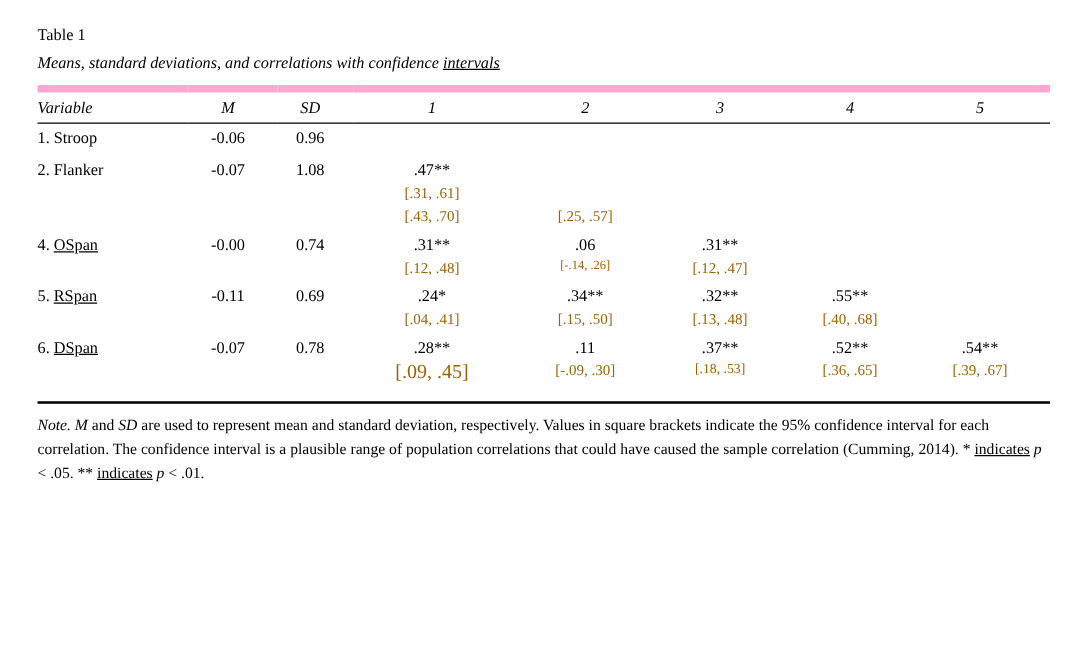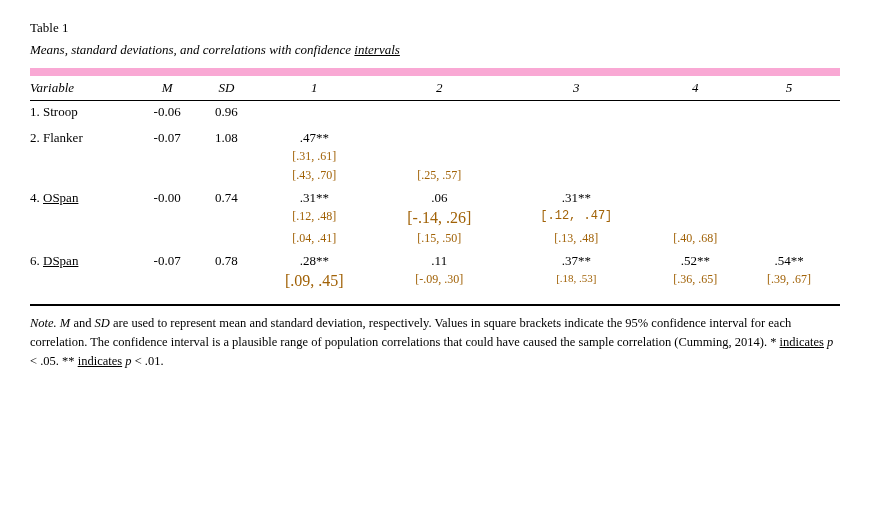--- a/index.html
+++ b/index.html
@@ -23,21 +23,21 @@
     }
     .table-title u {
       text-decoration: underline;
     }
     table {
       width: 100%;
       border-collapse: collapse;
       margin-bottom: 10px;
     }
     thead tr:first-child td {
-      border-top: 8px solid #f9a8d4;
+      border-top: 6px solid #f9a8d4;
       border-bottom: 1px solid #000;
       padding: 4px 8px 4px 0;
       font-style: italic;
       font-weight: normal;
       vertical-align: bottom;
       font-family: Liberation Serif, serif;
     }
     thead tr:first-child td:first-child {
       padding-left: 0;
     }
@@ -145,24 +145,34 @@
         <td class="num">.06</td>
         <td class="num">.31**</td>
         <td class="num"></td>
         <td class="num"></td>
       </tr>
       <tr class="ci-row">
         <td></td>
         <td></td>
         <td></td>
         <td class="num" style="font-size: 12px;">[.12, .48]</td>
-        <td class="num" style="font-size: 16px; font-family: Liberation Serif, serif;">[-.14, .26]</td>
-        <td class="num" style="font-size: 12px; font-family: Liberation Mono, monospace;">[.12, .47]</td>
-        <td class="num" style="font-size: 12px;"></td>
-        <td class="num" style="font-size: 12px;"></td>
+        <td class="num" style="font-size: 10px; font-family: Liberation Serif, serif;">[-.14, .26]</td>
+        <td class="num" style="font-size: 12px;">[.12, .47]</td>
+        <td class="num" style="font-size: 12px;"></td>
+        <td class="num" style="font-size: 12px;"></td>
+      </tr>
+      <tr>
+        <td>5. <u>RSpan</u></td>
+        <td class="num">-0.11</td>
+        <td class="num">0.69</td>
+        <td class="num">.24*</td>
+        <td class="num">.34**</td>
+        <td class="num">.32**</td>
+        <td class="num">.55**</td>
+        <td class="num"></td>
       </tr>
       <tr class="ci-row">
         <td></td>
         <td></td>
         <td></td>
         <td class="num" style="font-size: 12px;">[.04, .41]</td>
         <td class="num" style="font-size: 12px;">[.15, .50]</td>
         <td class="num" style="font-size: 12px;">[.13, .48]</td>
         <td class="num" style="font-size: 12px;">[.40, .68]</td>
         <td class="num" style="font-size: 12px;"></td>

